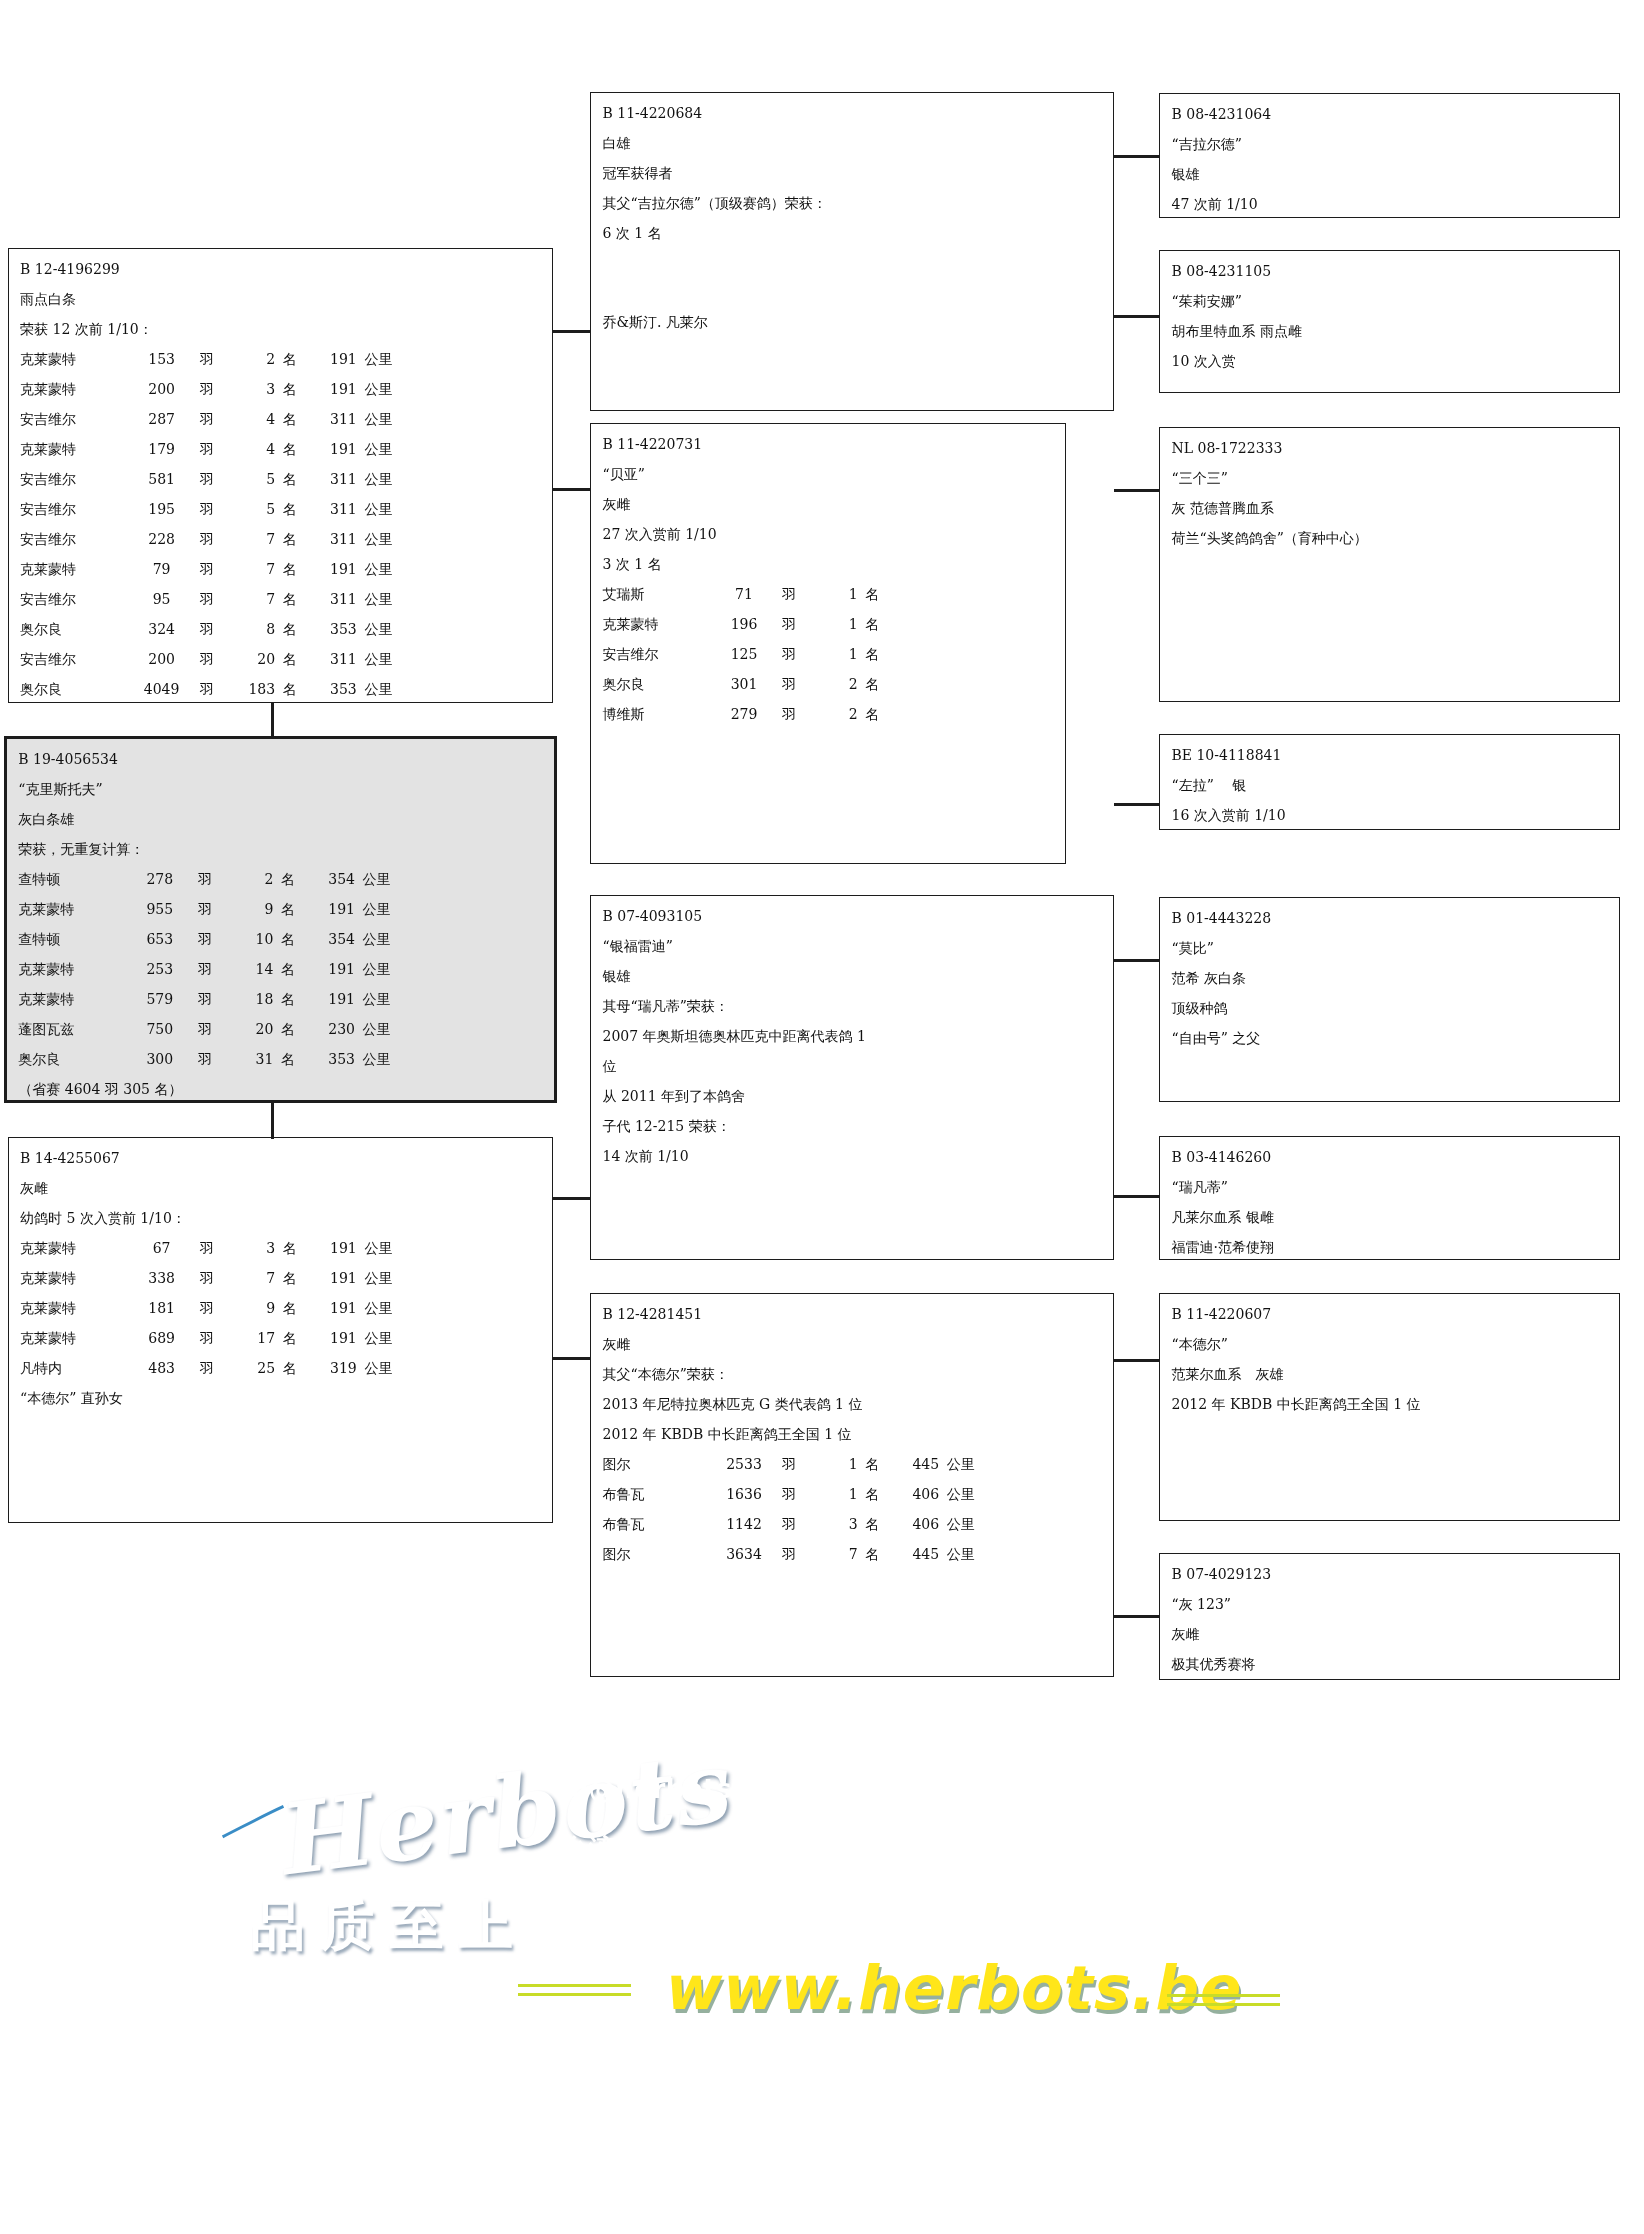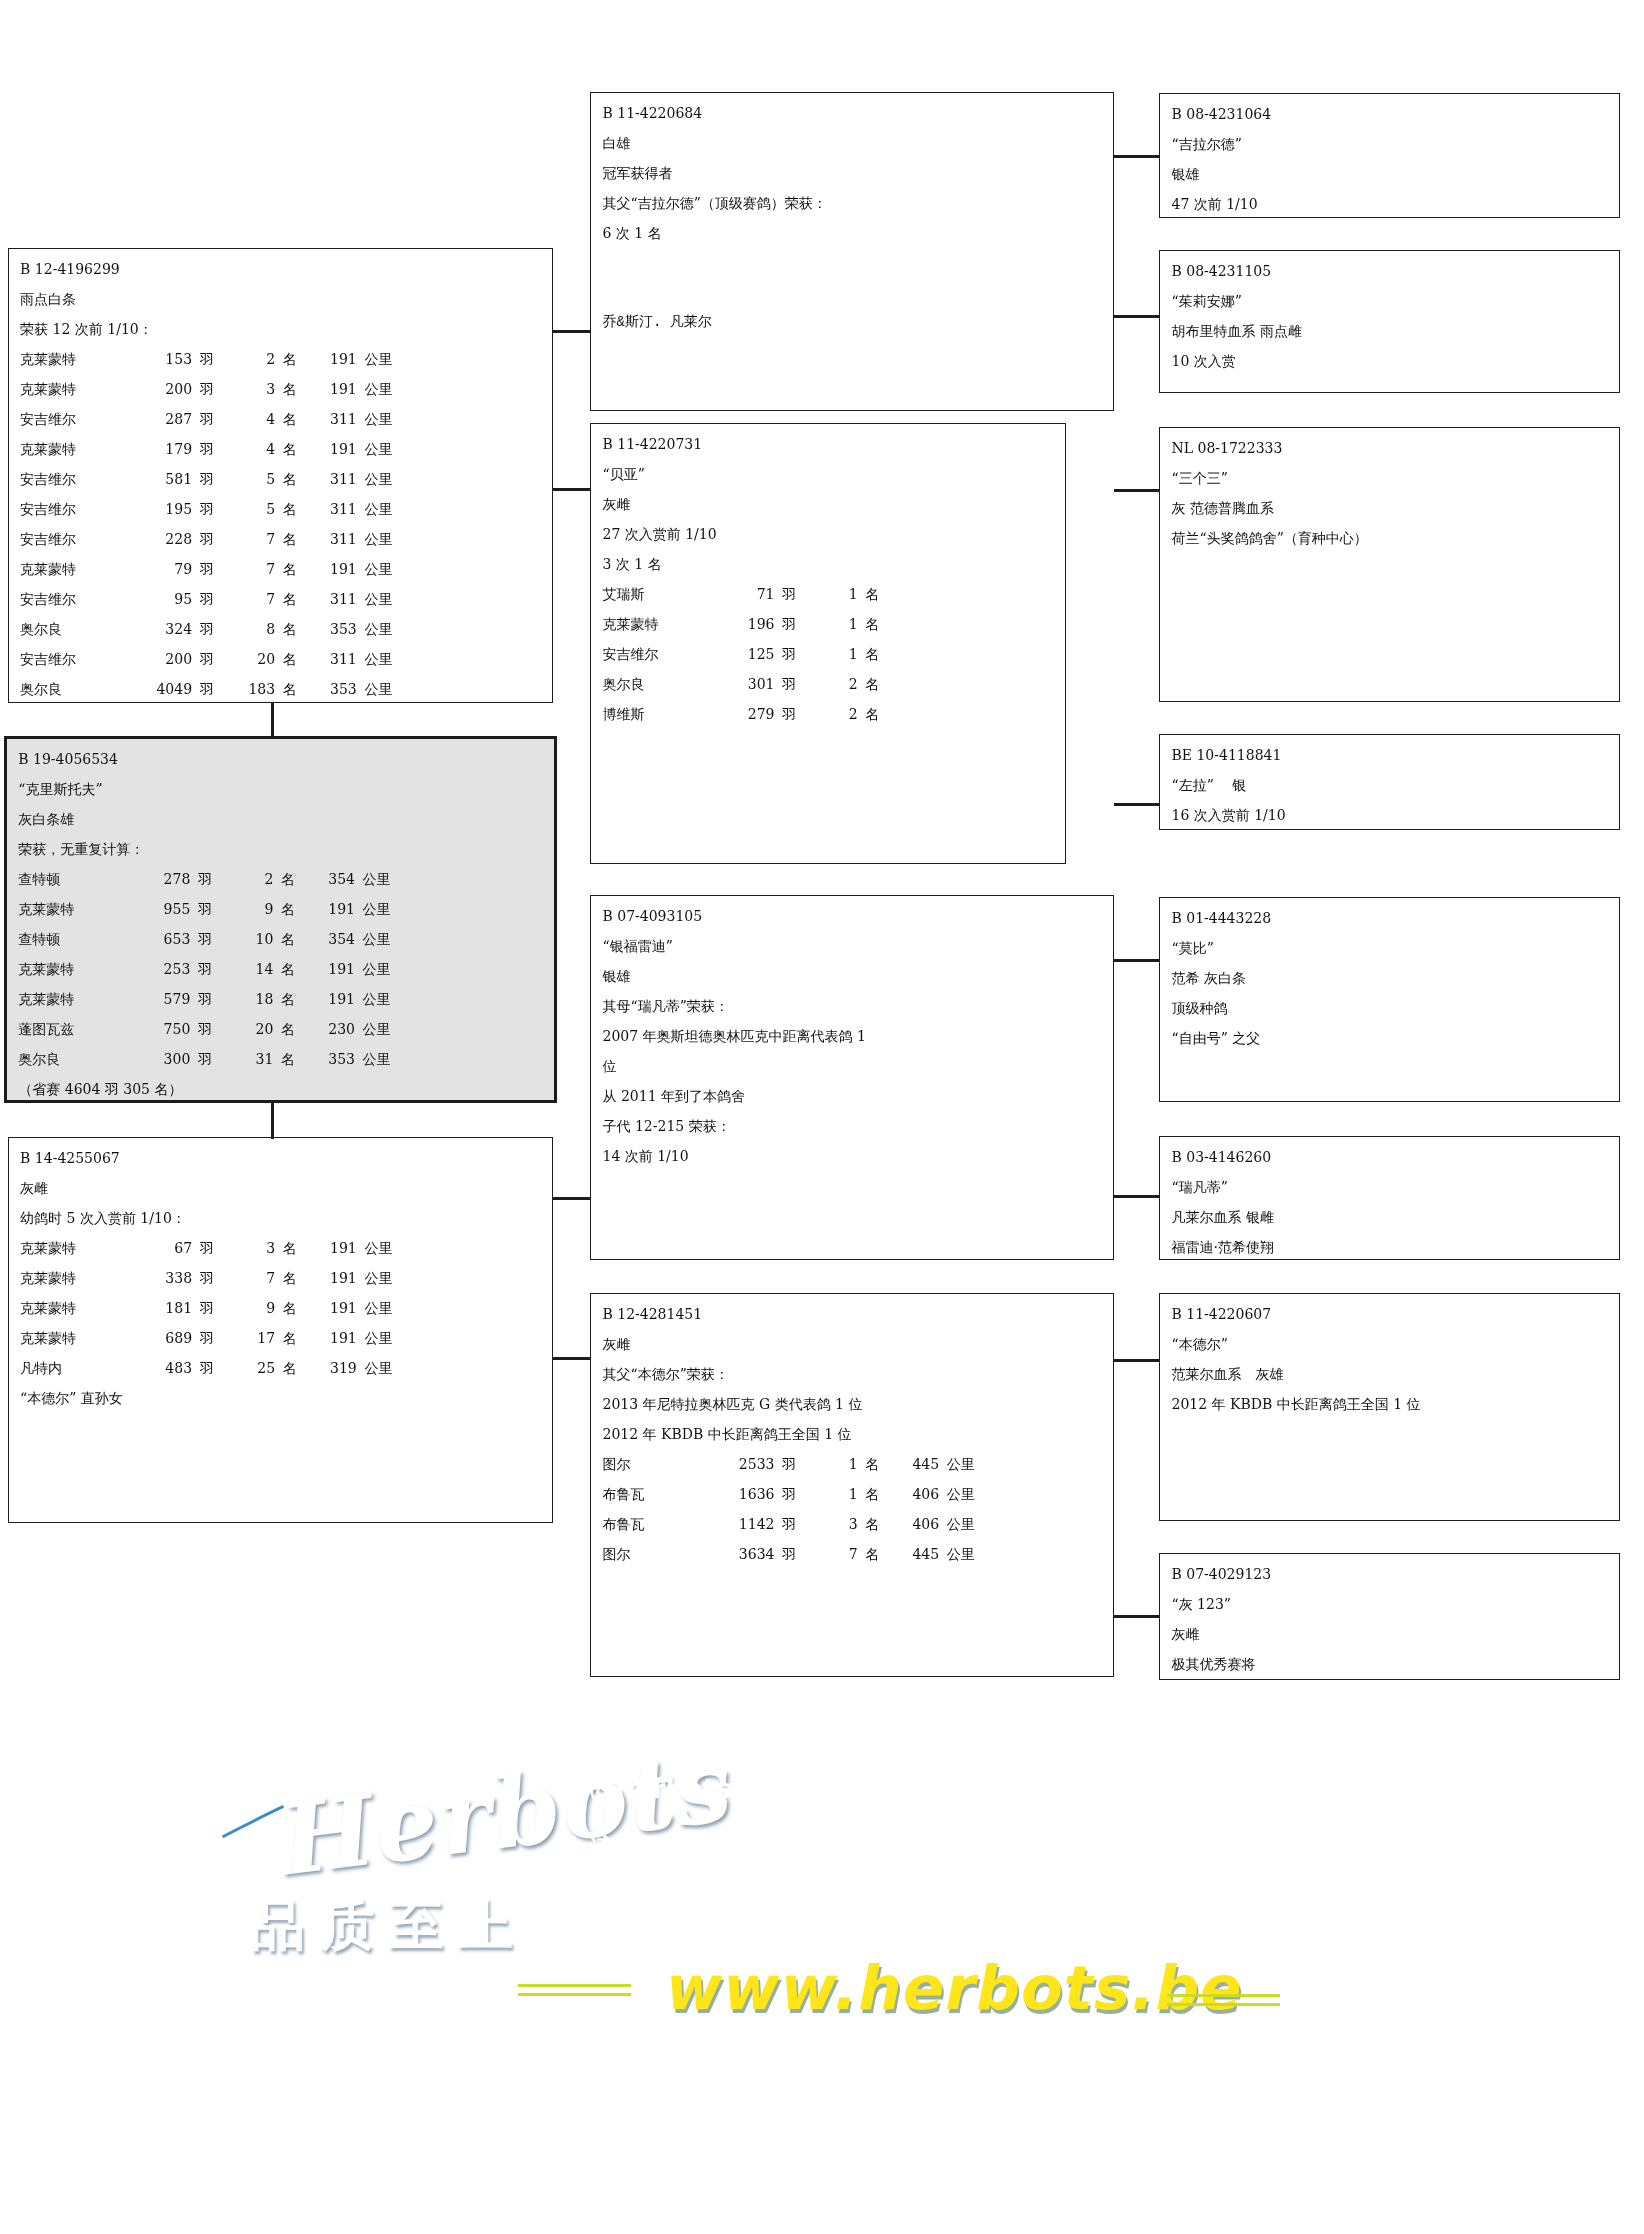--- a/index.html
+++ b/index.html
@@ -10,26 +10,26 @@
   }
   .pbox{
     position:absolute;border:1.9px solid #1c1c1c;background:#ffffff;
     font-size:14px;line-height:30px;padding:4.8px 3.8px 0 11.5px;box-sizing:border-box;
     overflow:hidden;
   }
   .pbox.highlight{border-width:3.8px;background:#e3e3e3;}
   .bline{white-space:pre-wrap;}
   .race-row{display:flex;white-space:pre;}
   .rv{width:111px;}
-  .rb{width:61px;text-align:right;}
+  .rb{width:61px;text-align:center;}
   .rr{width:50px;text-align:right;margin-left:11.5px;}
   .rk{width:46px;text-align:right;margin-left:14px;}
   .ru{margin-left:7.6px;}
   .box-footer{white-space:pre-wrap;}
-  .box-footer.gap{margin-top:59px;font-family:Liberation Mono, monospace;}
+  .box-footer.gap{margin-top:59px;}
   .conn{position:absolute;background:#1c1c1c;}
   
   #banner{
     position:absolute;left:196px;top:1749px;width:1374px;height:285px;
     overflow:hidden;font-family:"DejaVu Sans","Liberation Sans",sans-serif;
   }
   .b-logo{
     position:absolute;left:84px;top:5.7px;color:#ffffff;
     font-family:"DejaVu Serif","Liberation Serif",serif;
     font-style:italic;font-weight:bold;font-size:98px;

